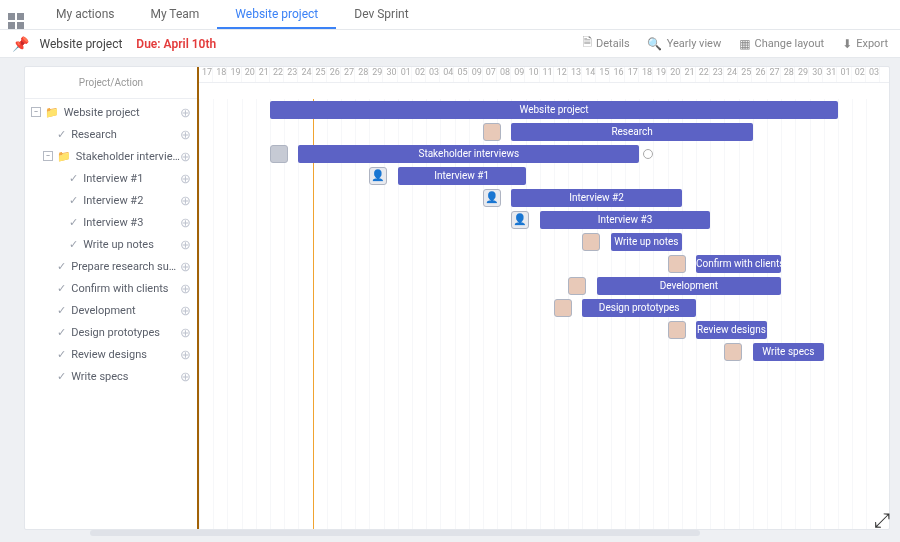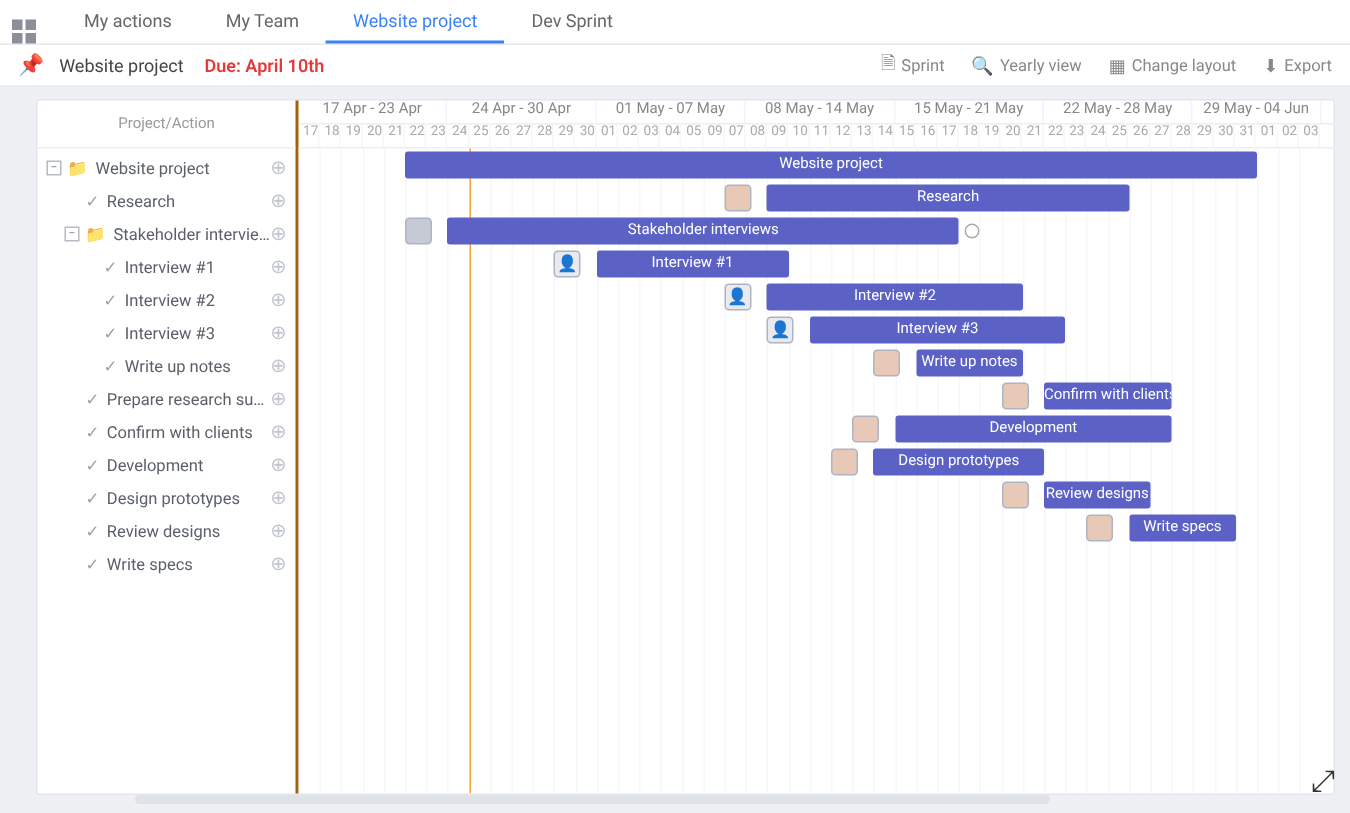--- a/index.html
+++ b/index.html
@@ -61,21 +61,21 @@
     </div>
 </div>
 
 <div class="subbar">
   <span class="pin">📌</span>
   <span class="ptitle">Website project</span>
   <span class="due">Due: April 10th</span>
   <div class="subbar-right">
     <span class="toolbtn">
         <span class="ic">🗎</span>
-        <span>Sprint</span>
+        <span>Details</span>
       </span>
     <span class="toolbtn">
         <span class="ic">🔍</span>
         <span>Yearly view</span>
       </span>
     <span class="toolbtn">
         <span class="ic">▦</span>
         <span>Change layout</span>
       </span>
     <span class="toolbtn">
@@ -163,29 +163,20 @@
         </div>
         <div class="trow" style="padding-left: 18px;">
           <span class="exp blank"></span>
           <span class="ic">✓</span>
           <span class="lbl">Write specs</span>
           <span class="plus">⊕</span>
         </div>
       </div>
   </div>
   <div class="chart">
-    <div class="chhead" id="wkhead">
-        <div class="wk" style="width: 99.4px;">17 Apr - 23 Apr</div>
-        <div class="wk" style="width: 99.4px;">24 Apr - 30 Apr</div>
-        <div class="wk" style="width: 99.4px;">01 May - 07 May</div>
-        <div class="wk" style="width: 99.4px;">08 May - 14 May</div>
-        <div class="wk" style="width: 99.4px;">15 May - 21 May</div>
-        <div class="wk" style="width: 99.4px;">22 May - 28 May</div>
-        <div class="wk" style="width: 85.2px;">29 May - 04 Jun</div>
-      </div>
     <div class="chdays" id="dayhead">
         <div class="day">17</div>
         <div class="day">18</div>
         <div class="day">19</div>
         <div class="day">20</div>
         <div class="day">21</div>
         <div class="day">22</div>
         <div class="day">23</div>
         <div class="day">24</div>
         <div class="day">25</div>

